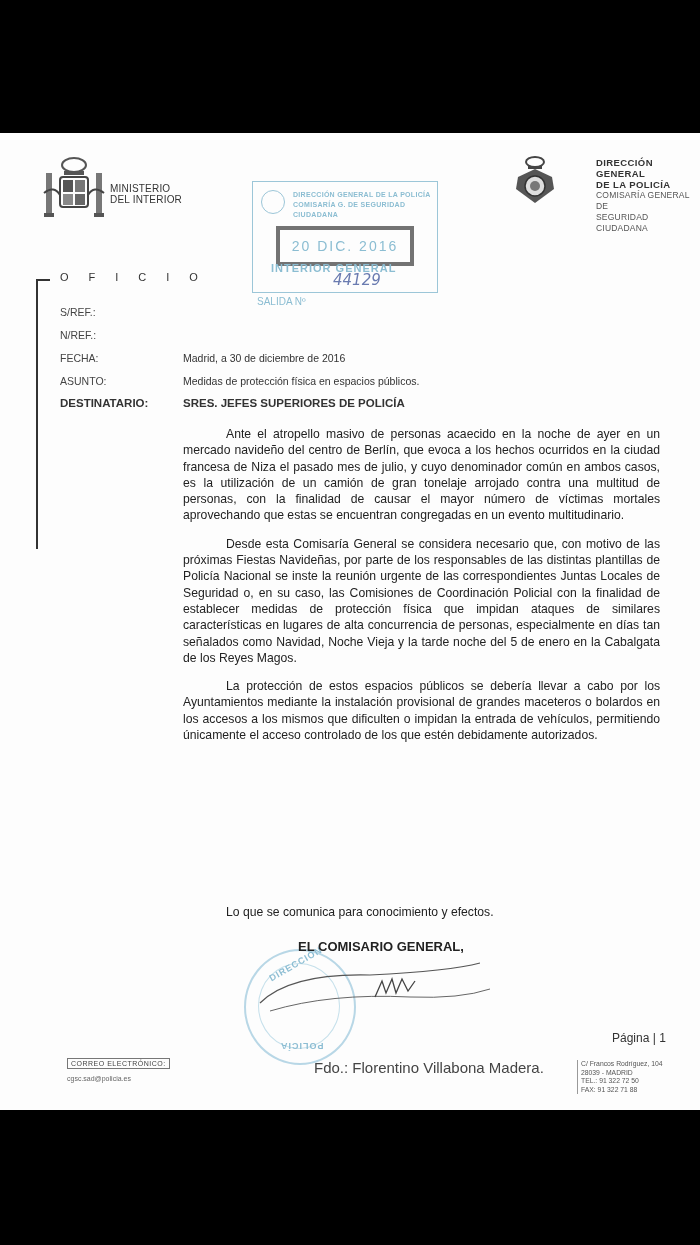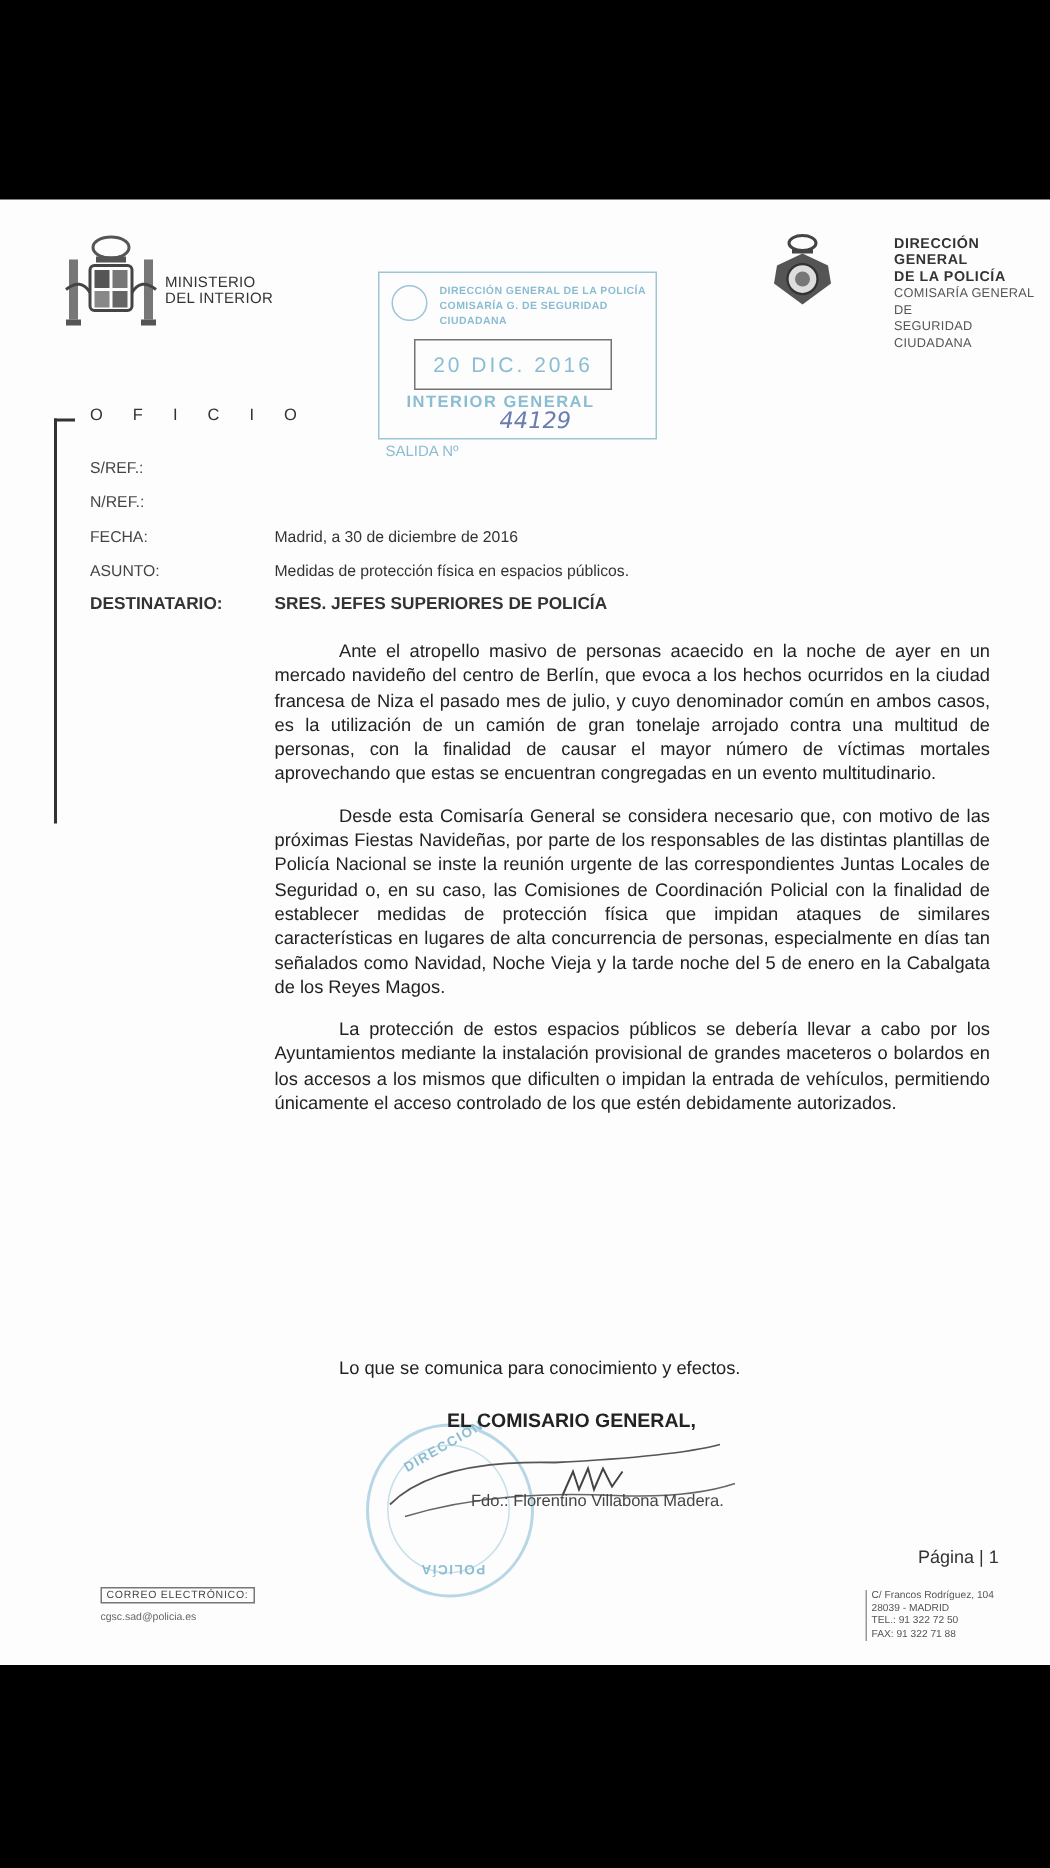--- a/index.html
+++ b/index.html
@@ -5,21 +5,21 @@
   html, body { margin:0; padding:0; }
   body { width:700px; height:1245px; background:#000; position:relative; overflow:hidden;
          font-family:"Liberation Sans", sans-serif; color:#222; }
   .page { position:absolute; left:0; top:133px; width:700px; height:977px; background:#fdfdfd; }
   .abs { position:absolute; }
   .coat { left:40px; top:22px; width:68px; height:70px; }
   .ministry { left:110px; top:50px; font-size:10px; line-height:11px; color:#333; letter-spacing:0.2px; }
   .stamp { left:252px; top:48px; width:186px; height:112px; border:1.5px solid #9cc6d8; color:#8bbdd2; box-sizing:border-box; }
   .stamp .hdr { position:absolute; left:40px; top:8px; font-size:7px; line-height:10px; width:140px; font-weight:bold; letter-spacing:0.3px; }
   .stamp .seal { position:absolute; left:8px; top:8px; width:22px; height:22px; border:1px solid #9cc6d8; border-radius:50%; }
-  .stamp .datebox { position:absolute; left:23px; top:44px; width:130px; height:32px; border:1px solid #737373; font-size:14px; text-align:center; line-height:32px; letter-spacing:2px; }
+  .stamp .datebox { position:absolute; left:23px; top:44px; width:130px; height:32px; border:4px solid #737373; font-size:14px; text-align:center; line-height:32px; letter-spacing:2px; }
   .stamp .reg { position:absolute; left:18px; top:80px; font-size:11px; font-weight:bold; letter-spacing:1px; }
   .stamp .salida { position:absolute; left:4px; top:95px; font-size:10px;margin-top:19px; }
   .stamp .num { position:absolute; left:80px; top:89px; font-size:15px; color:#6a7bb0; font-family:"DejaVu Sans", sans-serif; font-style:italic; }
   .police-logo { left:514px; top:22px; width:42px; height:50px; }
   .dg { left:558px; top:24px; font-size:9.5px; line-height:11px;margin-left:38px; }
   .dg .b { font-weight:bold; color:#333; letter-spacing:0.4px; }
   .dg .n { color:#555; font-size:8.5px; letter-spacing:0.2px; }
   .bracket-h { left:36px; top:146px; width:14px; height:2px; background:#333; }
   .bracket-v { left:36px; top:146px; width:2px; height:270px; background:#333; }
   .oficio { left:60px; top:138px; font-size:11px; letter-spacing:20px; color:#333; }
@@ -29,21 +29,21 @@
   .dest-val { left:183px; top:264px; font-size:11.5px; font-weight:bold; color:#333; }
   .body { left:183px; top:293px; width:477px; font-size:12.2px; line-height:16.3px; color:#222; text-align:justify; }
   .body p { margin:0 0 12px 0; text-indent:43px; }
   .closing { left:226px; top:772px; font-size:12.2px;text-align:right; }
   .signer-title { left:298px; top:806px; font-size:13px; font-weight:bold; color:#222; }
   .seal-circle { left:244px; top:816px; width:108px; height:112px; border:2px solid #a6cde0; border-radius:50%; opacity:0.8; }
   .seal-inner { left:258px; top:830px; width:80px; height:84px; border:1px solid #b7d8e6; border-radius:50%; opacity:0.8; }
   .seal-text-top { left:266px; top:826px; font-size:9px; color:#8cbdd3; font-weight:bold; transform:rotate(-30deg); letter-spacing:1px; }
   .seal-text-bot { left:280px; top:908px; font-size:9px; color:#8cbdd3; font-weight:bold; letter-spacing:1px; transform:rotate(180deg); }
   .signature { left:250px; top:820px; width:250px; height:60px; }
-  .signer-name { left:314px; top:862px; font-size:11px; color:#444; }
+  .signer-name { left:314px; top:926px; font-size:15px; color:#444; }
   .page-num { left:612px; top:898px; font-size:12px; color:#333; }
   .email-box { left:67px; top:925px; border:1px solid #777; font-size:7px; padding:1px 3px; color:#444; letter-spacing:0.5px; }
   .email { left:67px; top:942px; font-size:7px; color:#666; }
   .address { left:577px; top:927px; font-size:6.8px; line-height:8.5px; color:#555; border-left:1px solid #999; padding-left:3px; }
 </style>
 </head>
 <body>
 
 <div class="page">
 

